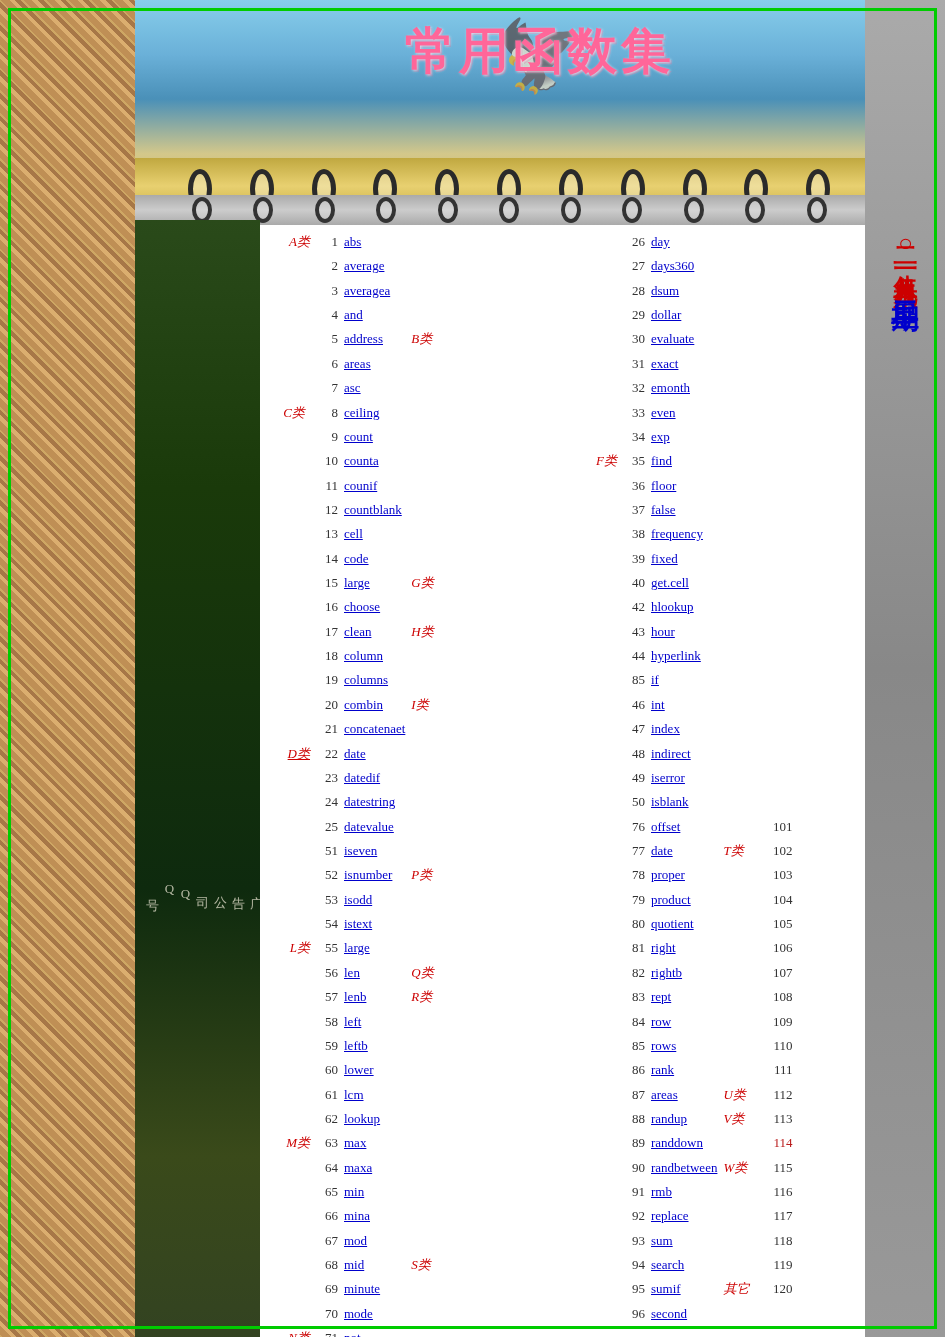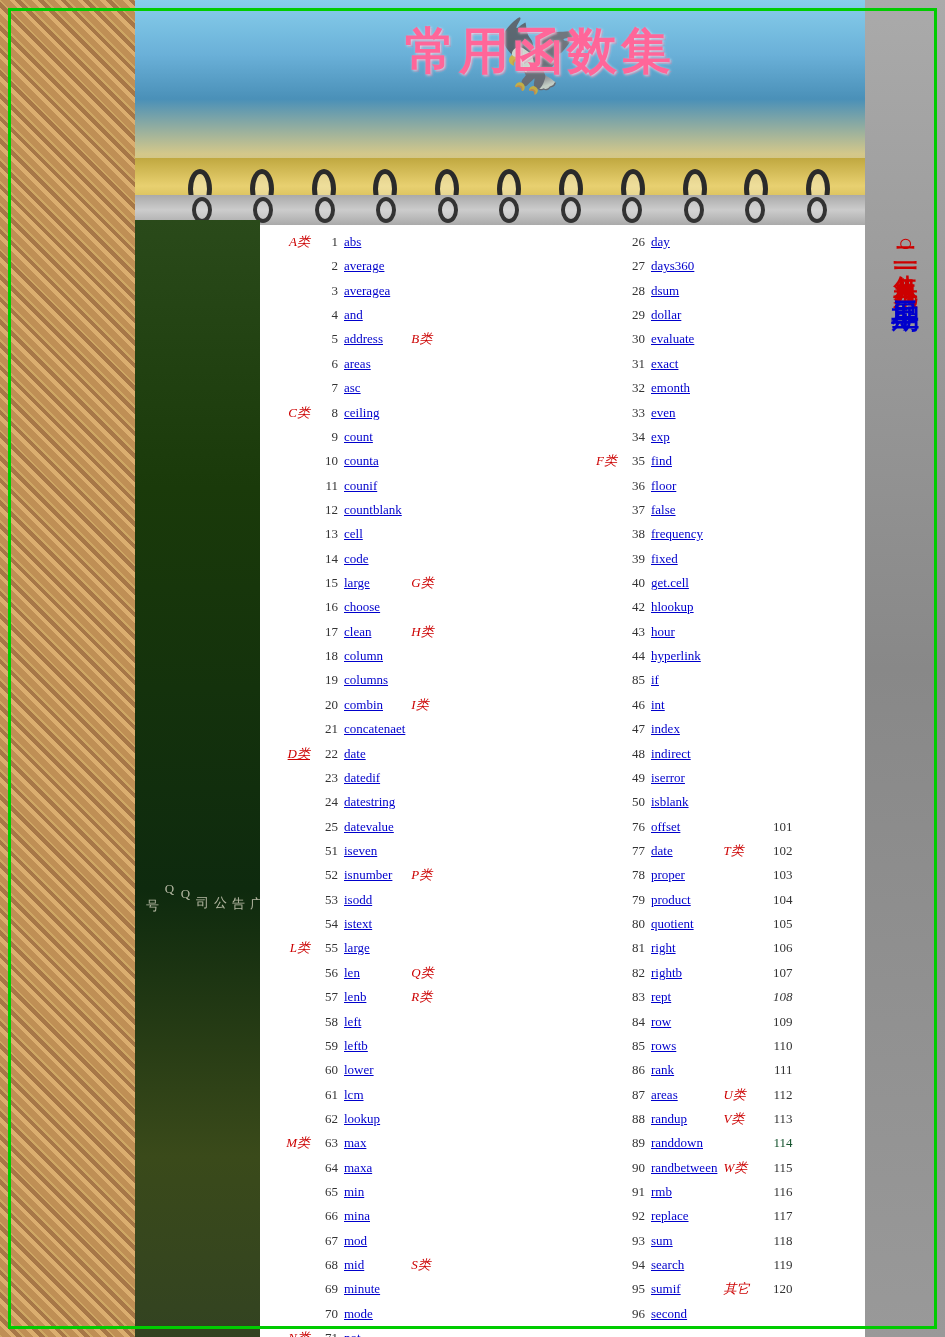--- a/index.html
+++ b/index.html
@@ -217,21 +217,21 @@
             <td><a class="td-link" href="#">areas</a></td>
             <td class="td-cat" style="width: 38px;"></td>
           </tr>
           <tr>
             <td class="td-cat" style="width: 38px; text-align: right;"></td>
             <td class="td-num">7</td>
             <td><a class="td-link" href="#">asc</a></td>
             <td class="td-cat" style="width: 38px;"></td>
           </tr>
           <tr>
-            <td class="td-cat" style="width: 38px; text-align: right;">C类</td>
+            <td class="td-cat" style="width: 38px; text-align: center;">C类</td>
             <td class="td-num">8</td>
             <td><a class="td-link" href="#">ceiling</a></td>
             <td class="td-cat" style="width: 38px;"></td>
           </tr>
           <tr>
             <td class="td-cat" style="width: 38px; text-align: right;"></td>
             <td class="td-num">9</td>
             <td><a class="td-link" href="#">count</a></td>
             <td class="td-cat" style="width: 38px;"></td>
           </tr>
@@ -679,21 +679,21 @@
             <td class="td-num">82</td>
             <td><a class="td-link" href="#">rightb</a></td>
             <td class="td-cat" style="width: 40px;"></td>
             <td style="width: 35px; text-align: right; color: rgb(51, 51, 51); font-size: 13px;">107</td>
           </tr>
           <tr>
             <td class="td-cat" style="width: 35px; text-align: right;"></td>
             <td class="td-num">83</td>
             <td><a class="td-link" href="#">rept</a></td>
             <td class="td-cat" style="width: 40px;"></td>
-            <td style="width: 35px; text-align: right; color: rgb(51, 51, 51); font-size: 13px; font-style: italic;">108</td>
+            <td style="width: 35px; text-align: right; color: rgb(51, 51, 51); font-size: 13px;">108</td>
           </tr>
           <tr>
             <td class="td-cat" style="width: 35px; text-align: right;"></td>
             <td class="td-num">84</td>
             <td><a class="td-link" href="#">row</a></td>
             <td class="td-cat" style="width: 40px;"></td>
             <td style="width: 35px; text-align: right; color: rgb(51, 51, 51); font-size: 13px;">109</td>
           </tr>
           <tr>
             <td class="td-cat" style="width: 35px; text-align: right;"></td>
@@ -721,21 +721,21 @@
             <td class="td-num">88</td>
             <td><a class="td-link" href="#">randup</a></td>
             <td class="td-cat" style="width: 40px;">V类</td>
             <td style="width: 35px; text-align: right; color: rgb(51, 51, 51); font-size: 13px;">113</td>
           </tr>
           <tr>
             <td class="td-cat" style="width: 35px; text-align: right;"></td>
             <td class="td-num">89</td>
             <td><a class="td-link" href="#">randdown</a></td>
             <td class="td-cat" style="width: 40px;"></td>
-            <td style="width: 35px; text-align: right; color: #14532d; font-size: 13px;">114</td>
+            <td style="width: 35px; text-align: right; color: #b91c1c; font-size: 13px;">114</td>
           </tr>
           <tr>
             <td class="td-cat" style="width: 35px; text-align: right;"></td>
             <td class="td-num">90</td>
             <td><a class="td-link" href="#">randbetween</a></td>
             <td class="td-cat" style="width: 40px;">W类</td>
             <td style="width: 35px; text-align: right; color: rgb(51, 51, 51); font-size: 13px;">115</td>
           </tr>
           <tr>
             <td class="td-cat" style="width: 35px; text-align: right;"></td>

